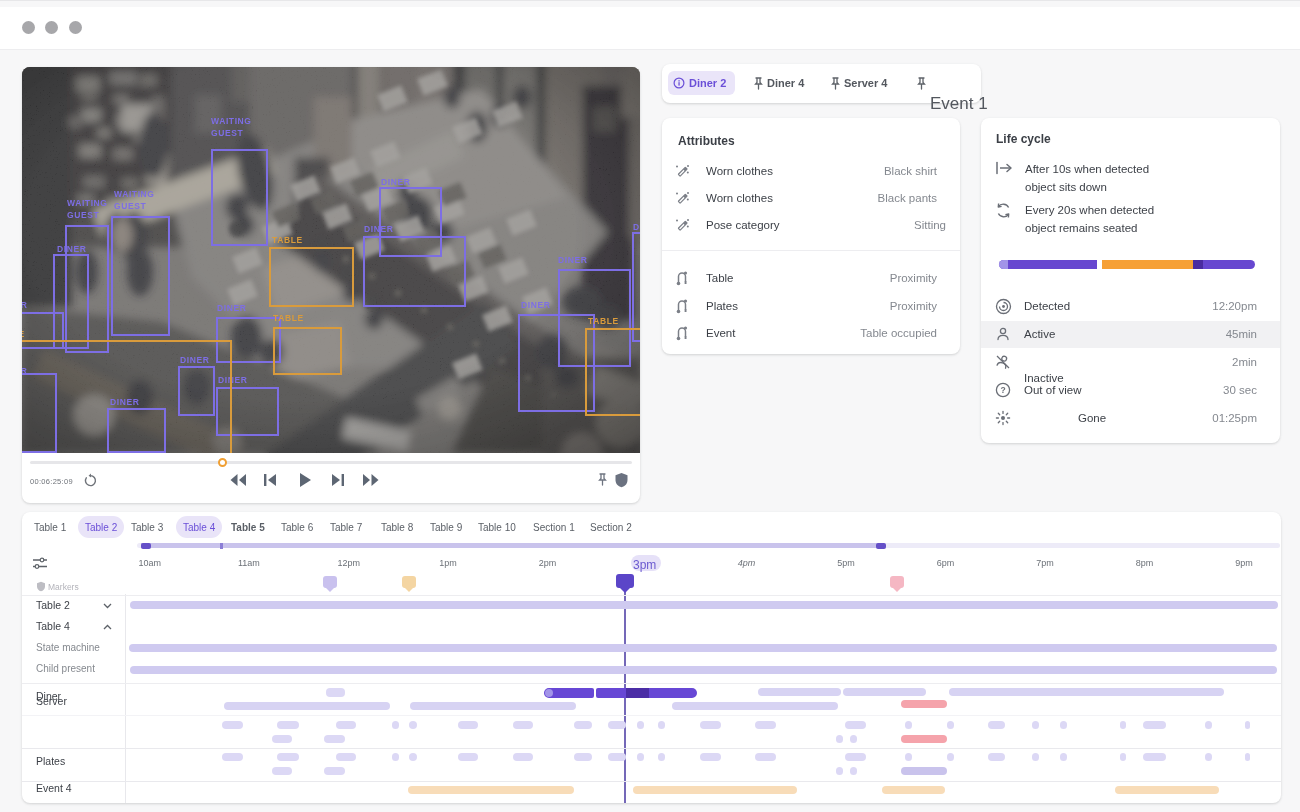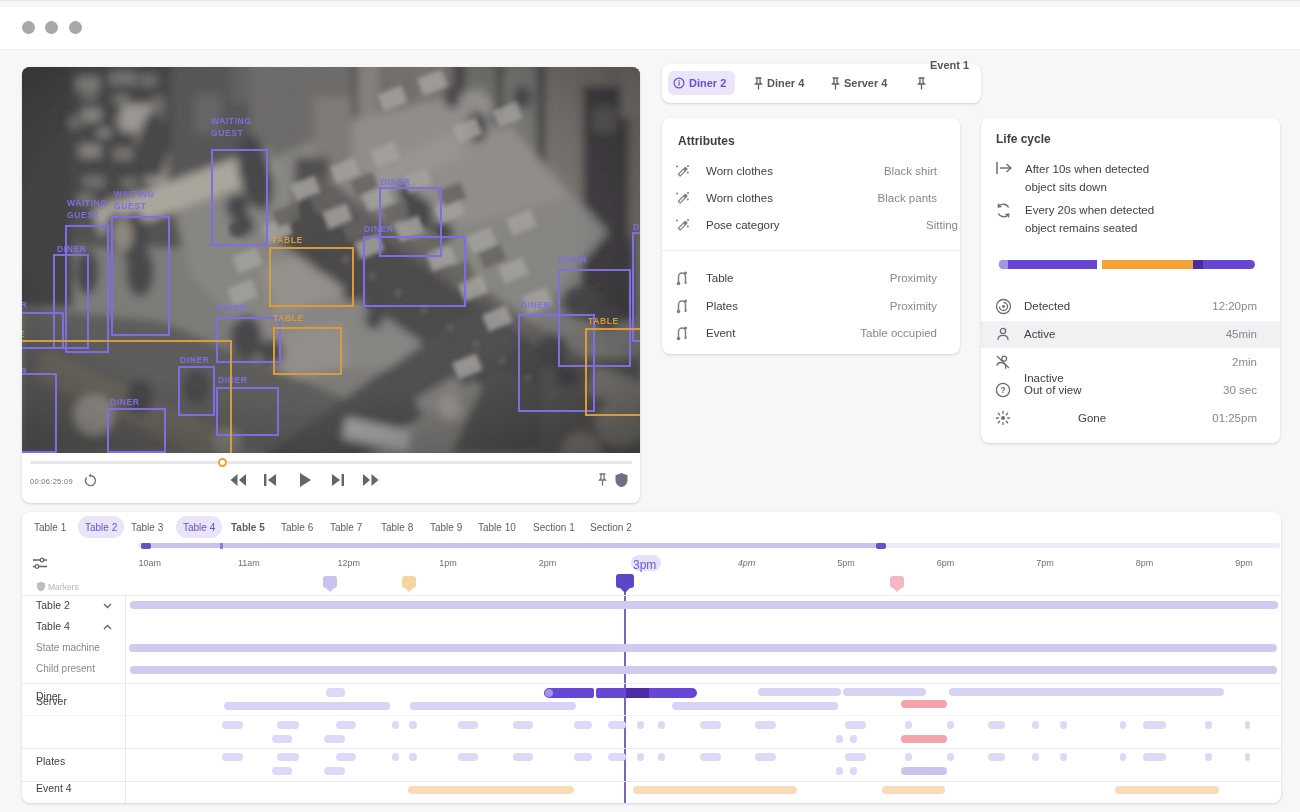--- a/index.html
+++ b/index.html
@@ -285,21 +285,21 @@
     <path d="M4 1 H9 M5 1 V5.5 L3.6 7 H9.4 L8 5.5 V1 M6.5 7 V12" stroke="#5d6268" stroke-width="1.3" fill="none" stroke-linecap="round"></path>
   </svg>
 <div style="position:absolute;left:767px;top:77px;white-space:nowrap;font-size:11px;font-weight:bold;color:#53575e;">Diner 4</div>
 <svg width="13" height="13" viewBox="0 0 13 13" style="position:absolute;left:829px;top:77px;">
     <path d="M4 1 H9 M5 1 V5.5 L3.6 7 H9.4 L8 5.5 V1 M6.5 7 V12" stroke="#5d6268" stroke-width="1.3" fill="none" stroke-linecap="round"></path>
   </svg>
 <div style="position:absolute;left:844px;top:77px;white-space:nowrap;font-size:11px;font-weight:bold;color:#53575e;">Server 4</div>
 <svg width="13" height="13" viewBox="0 0 13 13" style="position:absolute;left:915px;top:77px;">
     <path d="M4 1 H9 M5 1 V5.5 L3.6 7 H9.4 L8 5.5 V1 M6.5 7 V12" stroke="#5d6268" stroke-width="1.3" fill="none" stroke-linecap="round"></path>
   </svg>
-<div style="position:absolute;left:930px;top:59px;white-space:nowrap;font-size:11px;font-weight:bold;color:#53575e;">Event 1</div>
+<div style="position:absolute;left:930px;top:94px;white-space:nowrap;font-size:17px;font-weight:normal;color:#53575e;">Event 1</div>
 <div class="card" style="left:662px;top:118px;width:298px;height:236px;"></div>
 <div style="position:absolute;left:678px;top:134px;white-space:nowrap;font-size:12px;font-weight:bold;color:#3b3f46;">Attributes</div>
 <svg width="17" height="17" viewBox="0 0 17 17" style="position:absolute;left:674px;top:163px;">
     <g transform="rotate(45 8.5 8.5)">
       <rect x="7.5" y="3.5" width="2.6" height="10" rx="0.5" fill="none" stroke="#7b7f87" stroke-width="1.2"></rect>
       <rect x="7.5" y="3.5" width="2.6" height="3" fill="#7b7f87"></rect>
     </g>
     <circle cx="3" cy="3.5" r="1" fill="#7b7f87"></circle>
     <circle cx="14" cy="3" r="1" fill="#7b7f87"></circle>
     <circle cx="13.8" cy="9.5" r="1" fill="#7b7f87"></circle>
@@ -320,21 +320,21 @@
 <svg width="17" height="17" viewBox="0 0 17 17" style="position:absolute;left:674px;top:217px;">
     <g transform="rotate(45 8.5 8.5)">
       <rect x="7.5" y="3.5" width="2.6" height="10" rx="0.5" fill="none" stroke="#7b7f87" stroke-width="1.2"></rect>
       <rect x="7.5" y="3.5" width="2.6" height="3" fill="#7b7f87"></rect>
     </g>
     <circle cx="3" cy="3.5" r="1" fill="#7b7f87"></circle>
     <circle cx="14" cy="3" r="1" fill="#7b7f87"></circle>
     <circle cx="13.8" cy="9.5" r="1" fill="#7b7f87"></circle>
   </svg>
 <div style="position:absolute;left:706px;top:219px;white-space:nowrap;font-size:11.5px;color:#3b3f46;">Pose category</div>
-<div style="position:absolute;right:342px;top:219px;white-space:nowrap;font-size:11.5px;color:#84888f;">Sitting</div>
+<div style="position:absolute;right:354px;top:219px;white-space:nowrap;font-size:11.5px;color:#84888f;">Sitting</div>
 <div style="position:absolute;left:662px;top:250px;width:298px;height:1px;background:#ededf0;"></div>
 <svg width="16" height="17" viewBox="0 0 16 17" style="position:absolute;left:674px;top:270px;">
     <path d="M4.5 13 V6.5 A3.4 3.4 0 0 1 11.5 6.5 V11" fill="none" stroke="#7b7f87" stroke-width="1.5" stroke-linecap="round"></path>
     <circle cx="4.5" cy="13.5" r="1.8" fill="#7b7f87"></circle>
     <circle cx="11.5" cy="3" r="1.6" fill="#7b7f87"></circle>
     <rect x="10.6" y="11" width="1.9" height="3" fill="#7b7f87"></rect>
   </svg>
 <div style="position:absolute;left:706px;top:272px;white-space:nowrap;font-size:11.5px;color:#3b3f46;">Table</div>
 <div style="position:absolute;right:363px;top:272px;white-space:nowrap;font-size:11.5px;color:#84888f;">Proximity</div>
 <svg width="16" height="17" viewBox="0 0 16 17" style="position:absolute;left:674px;top:298px;">

